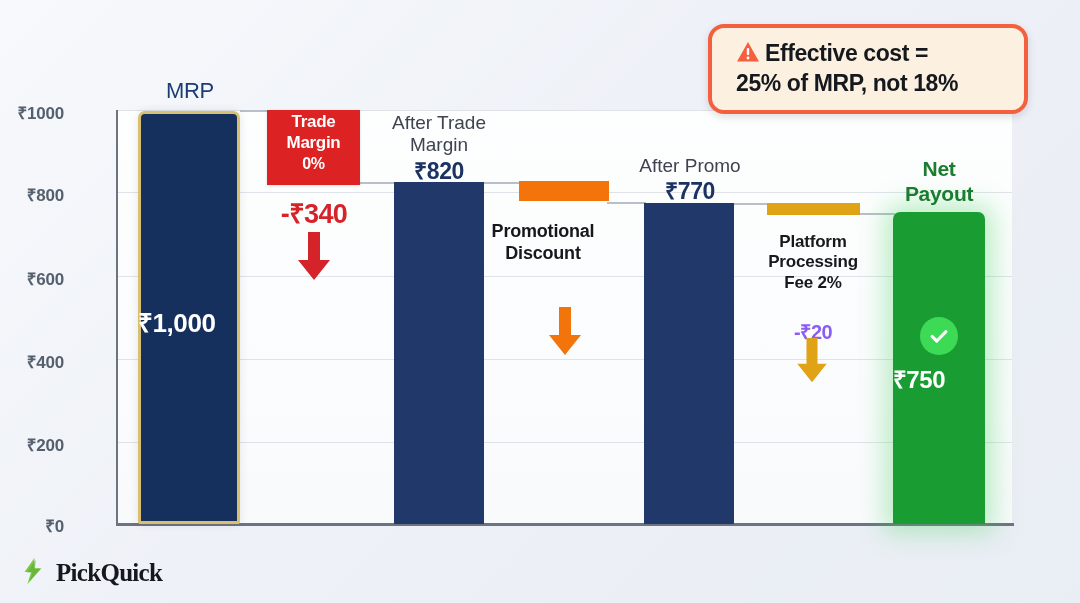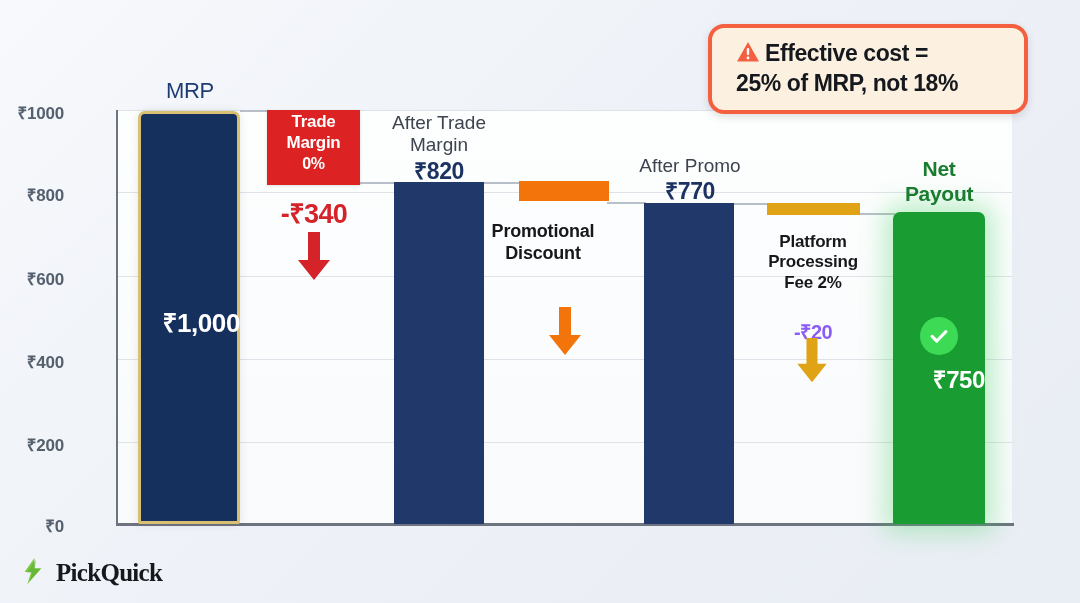--- a/index.html
+++ b/index.html
@@ -227,21 +227,21 @@
   .arrow {
     position: absolute;
   }
   #arrow-trade { left: 296px; top: 232px; }
   #arrow-promo { left: 547px; top: 307px; }
   #arrow-fee   { left: 795px; top: 338px; }
 
   
   .bar-value {
     position: absolute;
-    text-align: right;
+    text-align: left;
     color: #ffffff;
     font-weight: 800;
     letter-spacing: -0.4px;
   }
   #value-mrp { left: 138px; top: 304px; width: 102px; font-size: 26px; }
   #value-net { left: 893px; top: 362px; width: 92px; font-size: 24px; }
 
   #check-badge {
     position: absolute;
     left: 920px;

